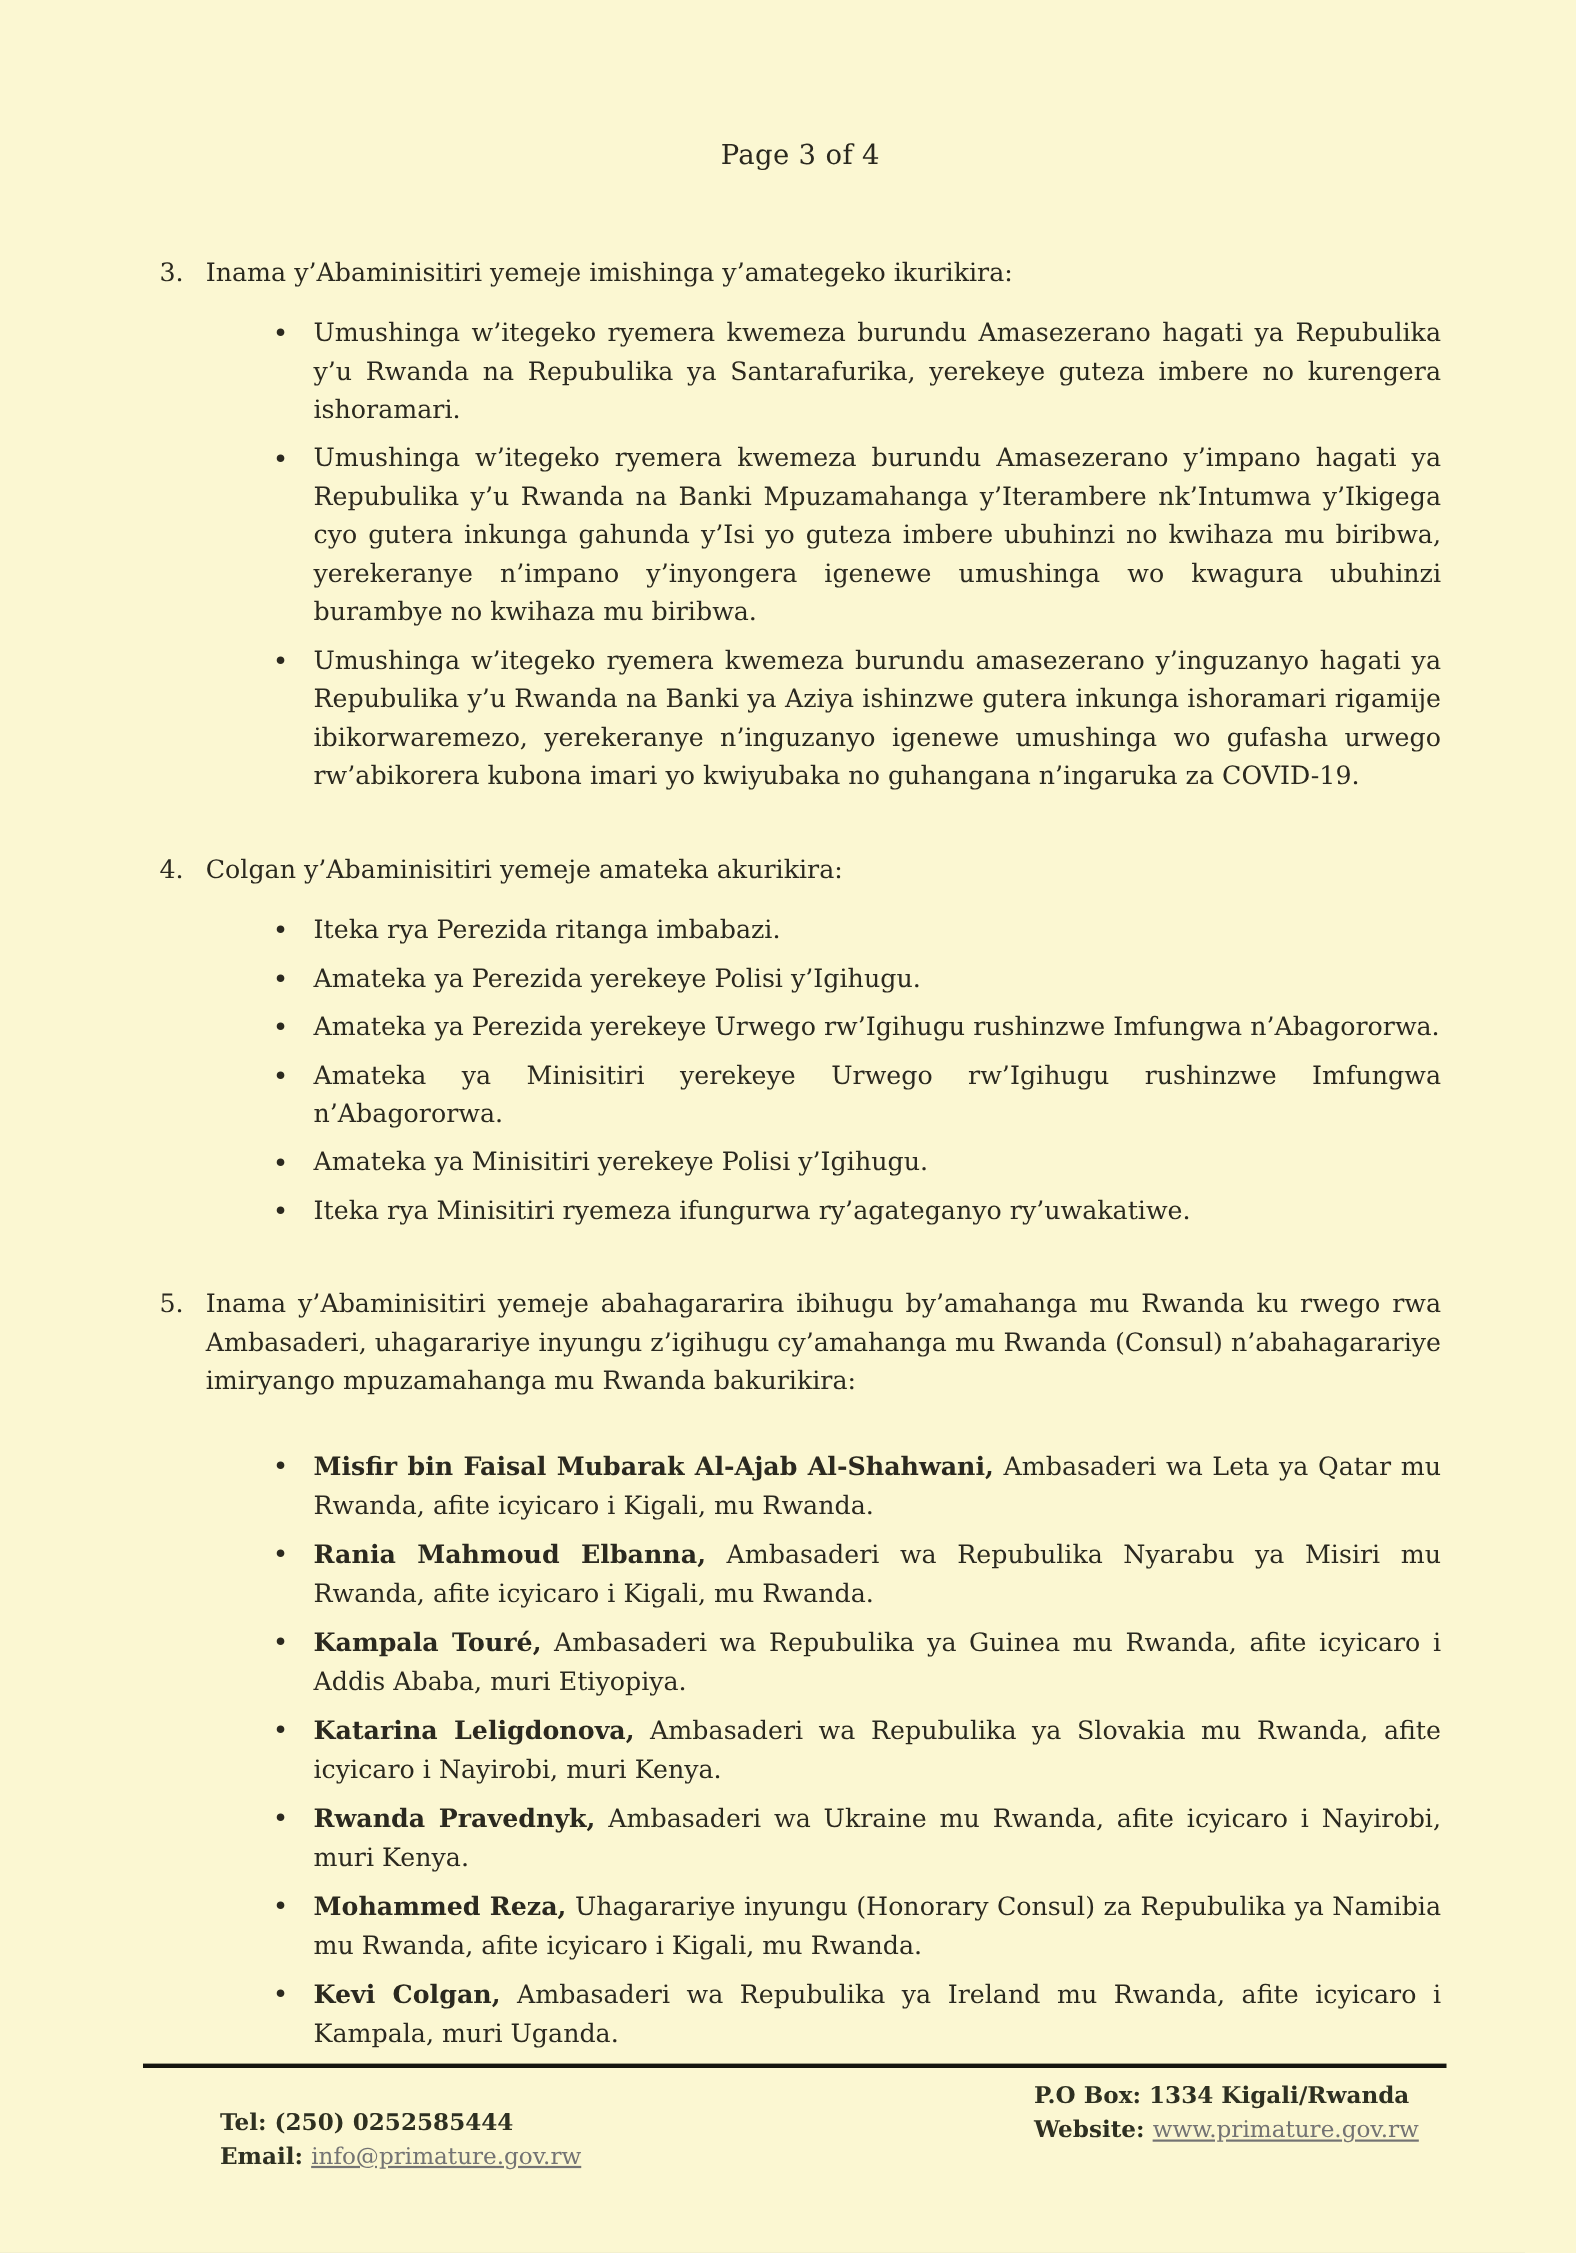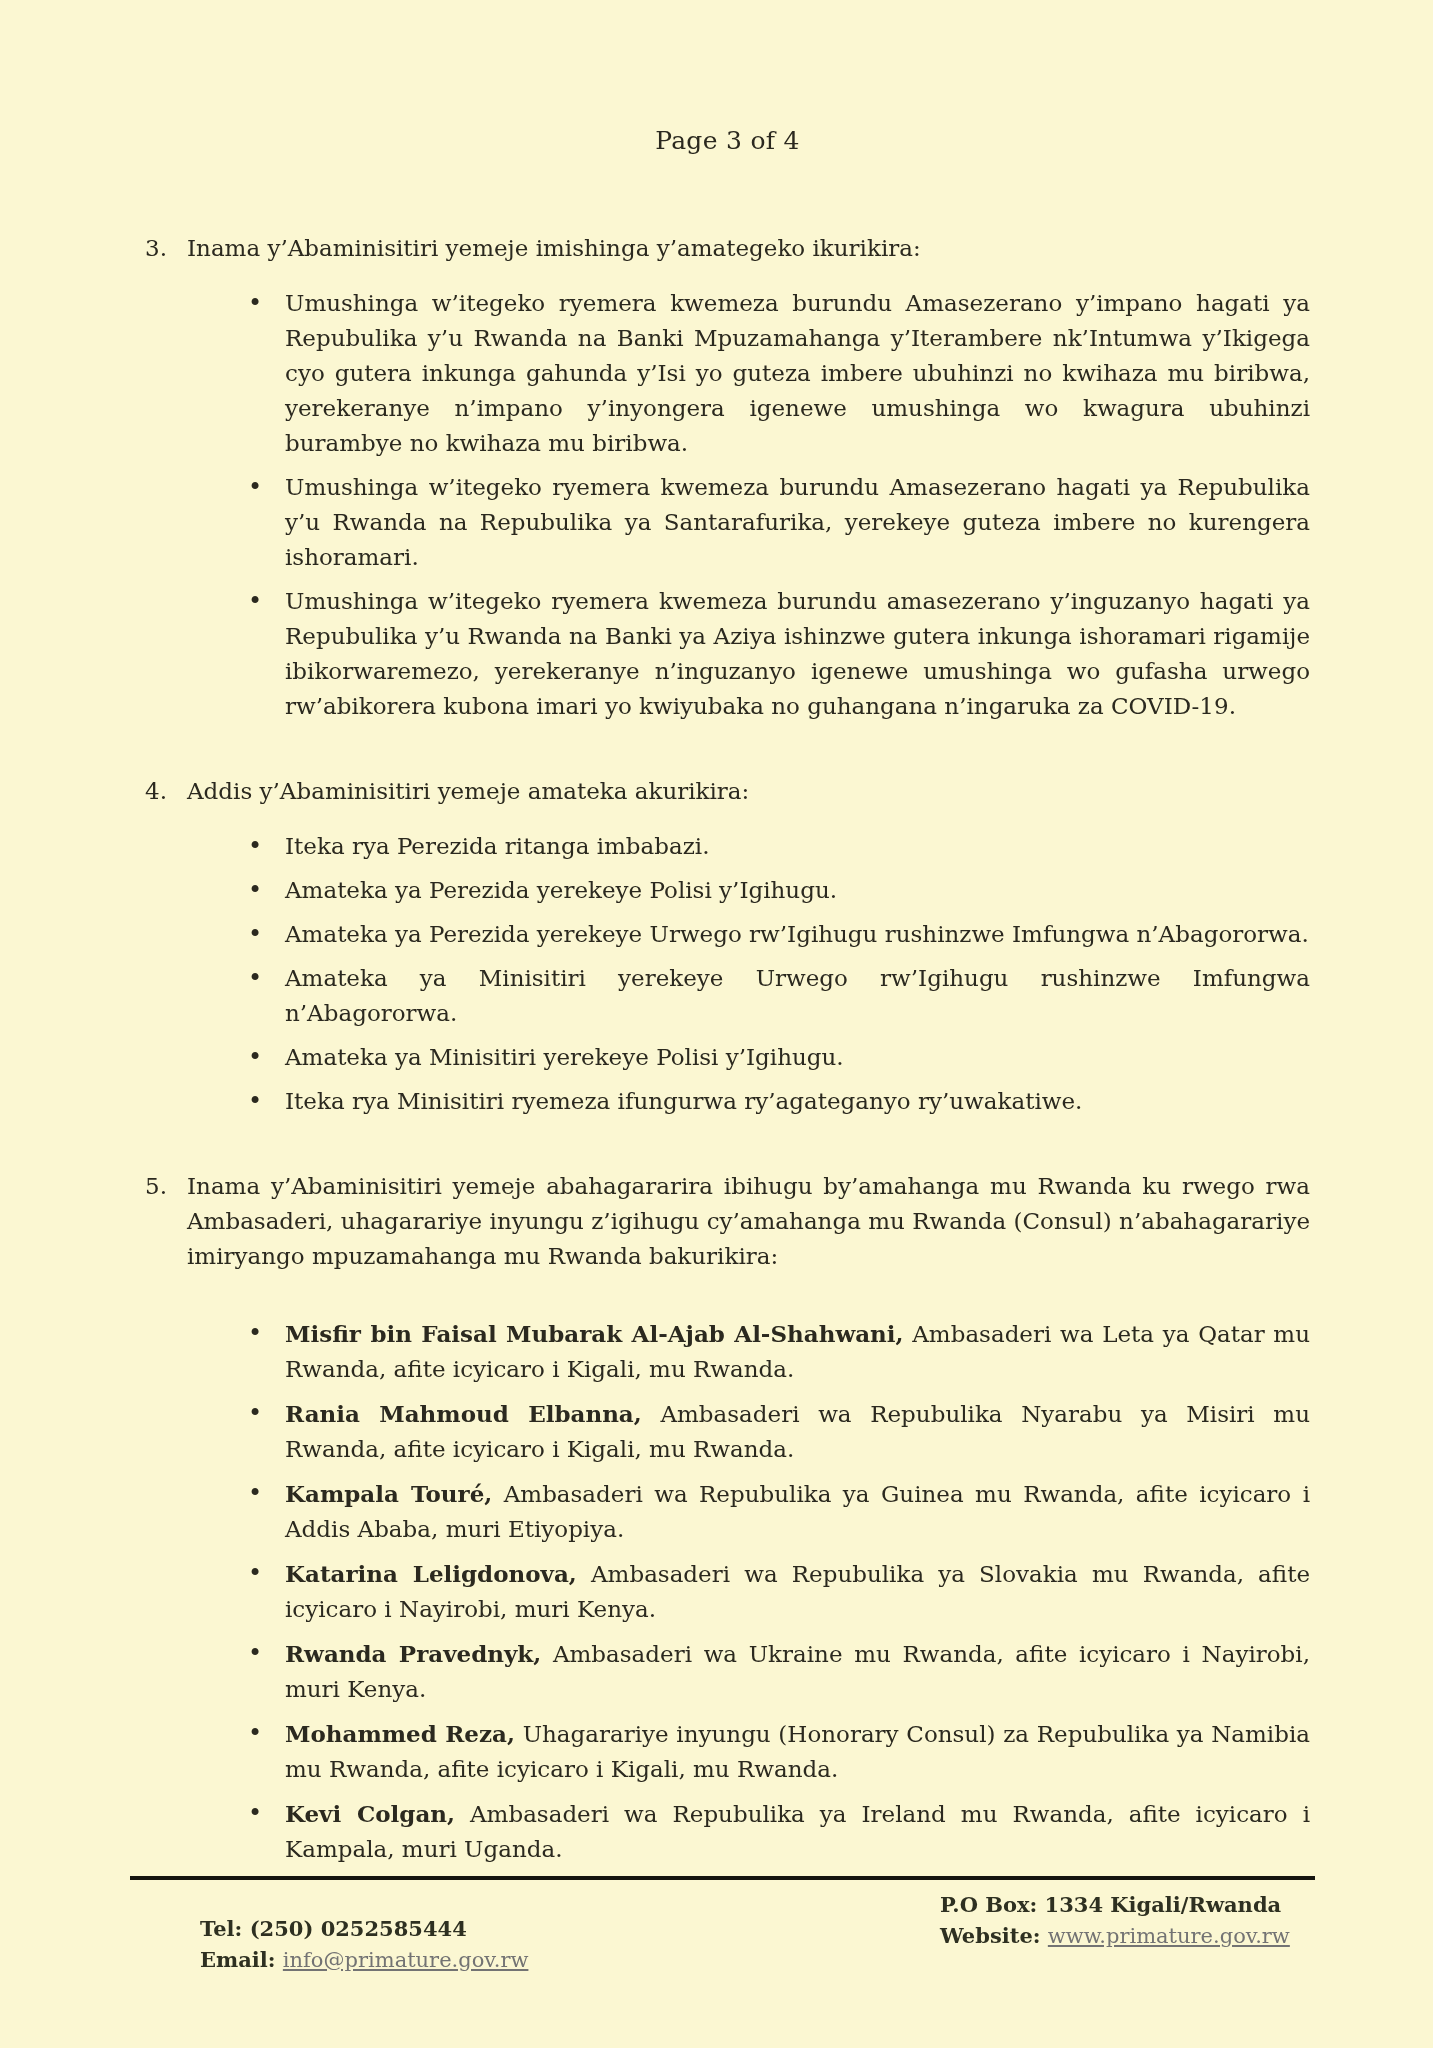--- a/index.html
+++ b/index.html
@@ -89,30 +89,30 @@
   <div class="content">
 
     <div class="page-header">Page 3 of 4</div>
 
     <div class="section sec-3">
       <div class="sec-heading">
         <span class="sec-num">3.</span>
         <span class="sec-title">Inama y’Abaminisitiri yemeje imishinga y’amategeko ikurikira:</span>
       </div>
       <ul class="bullets">
+        <li><span>Umushinga w’itegeko ryemera kwemeza burundu Amasezerano hagati ya Repubulika y’u Rwanda na Repubulika ya Santarafurika, yerekeye guteza imbere no kurengera ishoramari.</span></li>
         <li><span>Umushinga w’itegeko ryemera kwemeza burundu Amasezerano y’impano hagati ya Repubulika y’u Rwanda na Banki Mpuzamahanga y’Iterambere nk’Intumwa y’Ikigega cyo gutera inkunga gahunda y’Isi yo guteza imbere ubuhinzi no kwihaza mu biribwa, yerekeranye n’impano y’inyongera igenewe umushinga wo kwagura ubuhinzi burambye no kwihaza mu biribwa.</span></li>
-        <li><span>Umushinga w’itegeko ryemera kwemeza burundu Amasezerano hagati ya Repubulika y’u Rwanda na Repubulika ya Santarafurika, yerekeye guteza imbere no kurengera ishoramari.</span></li>
         <li><span>Umushinga w’itegeko ryemera kwemeza burundu amasezerano y’inguzanyo hagati ya Repubulika y’u Rwanda na Banki ya Aziya ishinzwe gutera inkunga ishoramari rigamije ibikorwaremezo, yerekeranye n’inguzanyo igenewe umushinga wo gufasha urwego rw’abikorera kubona imari yo kwiyubaka no guhangana n’ingaruka za COVID-19.</span></li>
       </ul>
     </div>
 
     <div class="section sec-4">
       <div class="sec-heading">
         <span class="sec-num">4.</span>
-        <span class="sec-title">Addis y’Abaminisitiri yemeje amateka akurikira:</span>
+        <span class="sec-title">Colgan y’Abaminisitiri yemeje amateka akurikira:</span>
       </div>
       <ul class="bullets">
         <li><span>Iteka rya Perezida ritanga imbabazi.</span></li>
         <li><span>Amateka ya Perezida yerekeye Polisi y’Igihugu.</span></li>
         <li><span>Amateka ya Perezida yerekeye Urwego rw’Igihugu rushinzwe Imfungwa n’Abagororwa.</span></li>
         <li><span>Amateka ya Minisitiri yerekeye Urwego rw’Igihugu rushinzwe Imfungwa n’Abagororwa.</span></li>
         <li><span>Amateka ya Minisitiri yerekeye Polisi y’Igihugu.</span></li>
         <li><span>Iteka rya Minisitiri ryemeza ifungurwa ry’agateganyo ry’uwakatiwe.</span></li>
       </ul>
     </div>

